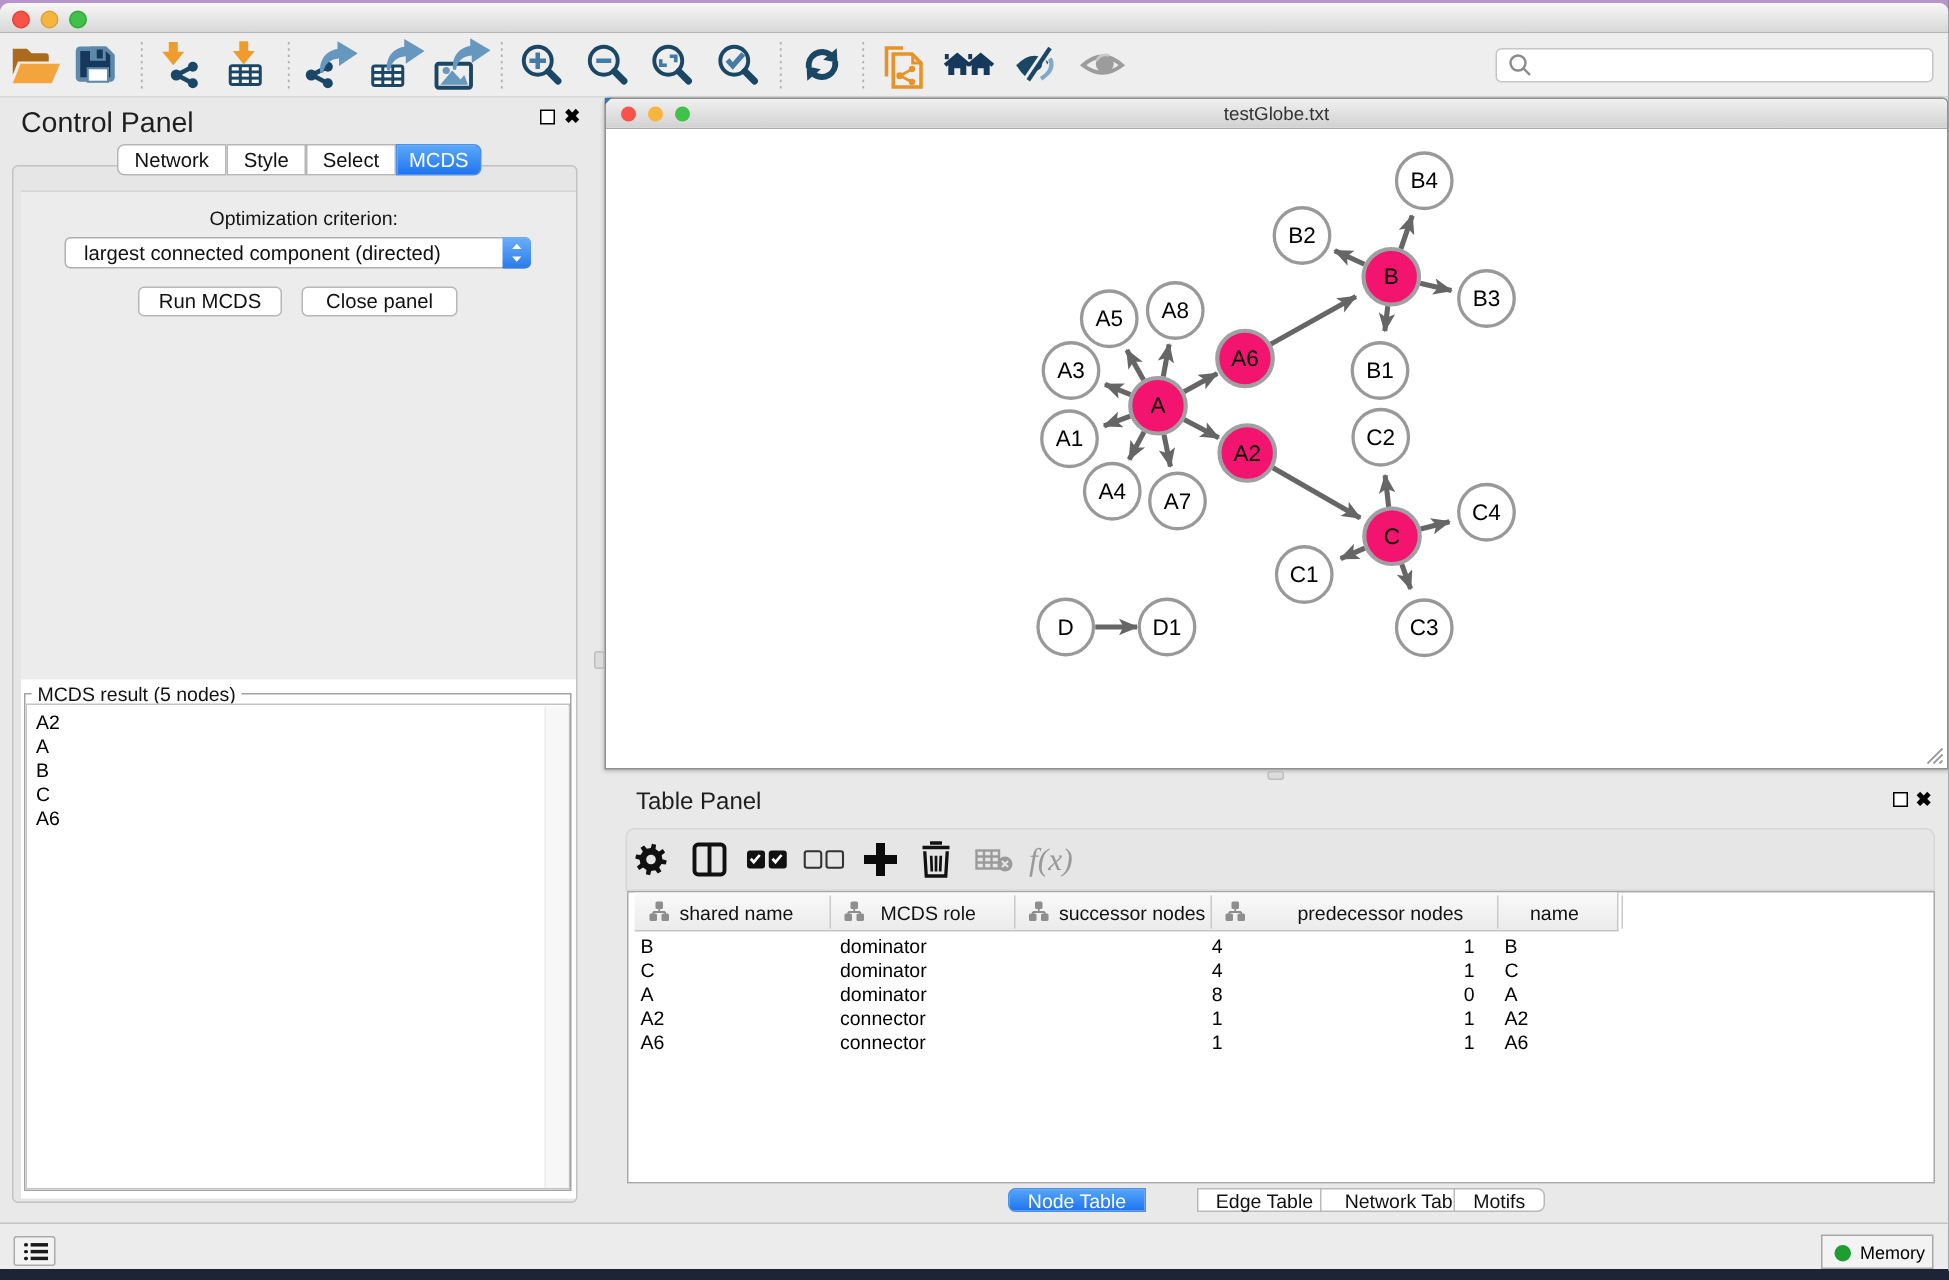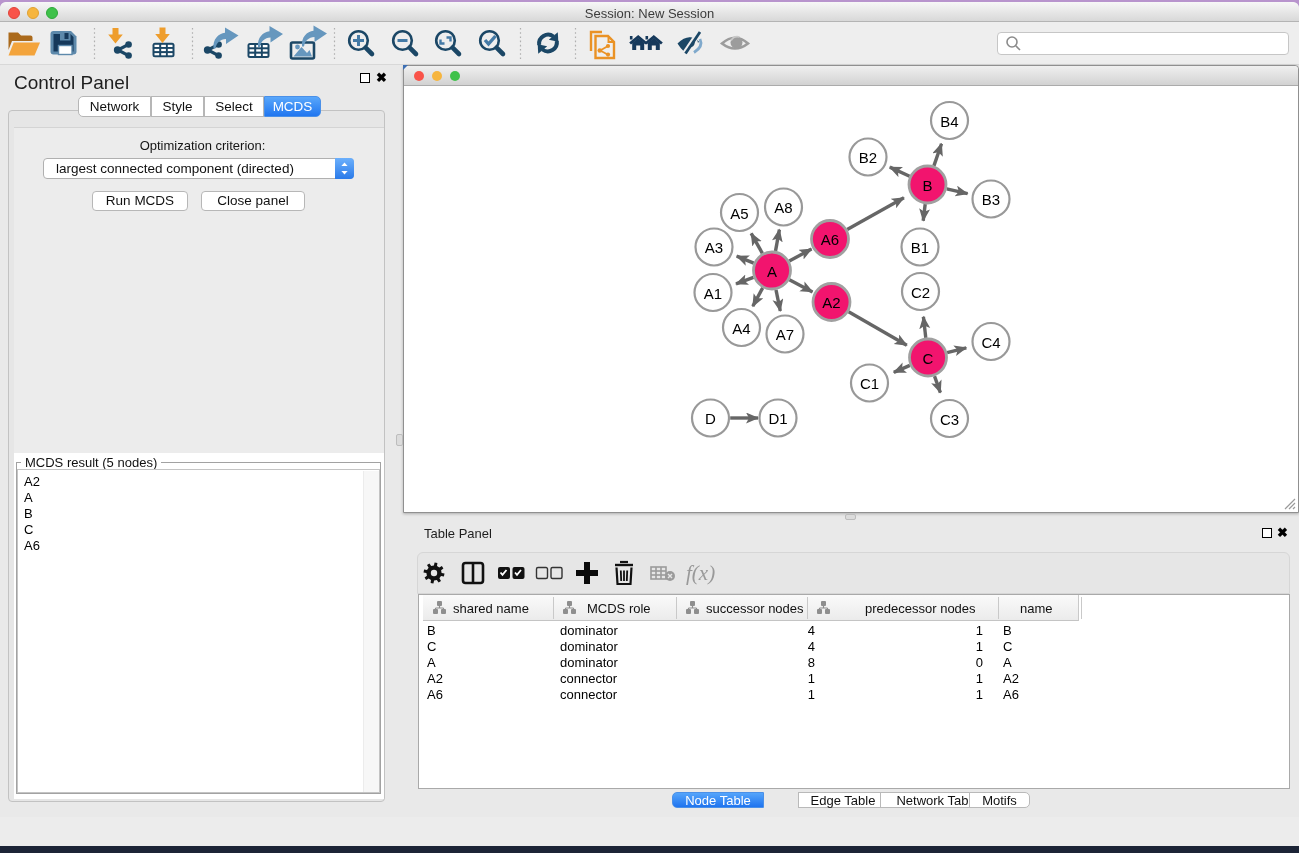--- a/index.html
+++ b/index.html
@@ -32,21 +32,21 @@
 #mcds-box { position:absolute; left:16px; top:460px; width:365px; height:332px; border:1px solid #a2a2a2; }
 #mcds-legend { position:absolute; left:4px; top:-8px; background:#fff; padding:0 4px; font-size:13px; color:#111; }
 #mcds-list { position:absolute; left:0px; top:6px; width:363px; height:324px; background:#fff; border:1px solid #c4c4c4; font-size:13px; color:#000; }
 #mcds-list .mli { padding-left:6px; height:16px; line-height:16px; }
 #mcds-scroll { position:absolute; left:345px; top:1px; width:16px; height:321px; background:#f7f7f7; border-left:1px solid #ececec; }
 
 #netwin { position:absolute; left:403px; top:63px; width:896px; height:448px; background:#fff; border:1px solid #909090; border-radius:4px 4px 0 0; box-shadow:0 1px 3px rgba(0,0,0,.25); }
 #nw-titlebar { position:absolute; left:0; top:0; width:894px; height:20px; background:linear-gradient(#f0f0f0,#d2d2d2); border-bottom:1px solid #ababab; border-radius:4px 4px 0 0; }
 #nw-title { position:absolute; left:0; top:3px; width:894px; text-align:center; font-size:12.5px; color:#333; }
 
-#tp-title { position:absolute; left:424px; top:524px; font-size:13px; color:#1e1e1e; }
+#tp-title { position:absolute; left:424px; top:524px; font-size:16px; color:#1e1e1e; }
 #tp-toolbar { position:absolute; left:417px; top:550px; width:873px; height:42px; background:#e6e6e6; border:1px solid #d6d6d6; border-radius:6px 6px 0 0; }
 #tp-table { position:absolute; left:418px; top:592px; width:872px; height:195px; background:#fff; border:1px solid #a9a9a9; }
 #tp-header { position:absolute; left:4px; top:0; width:656px; height:26px; background:linear-gradient(#fafafa,#ebebeb); border-bottom:1px solid #c4c4c4; border-right:1px solid #c9c9c9; }
 .th-sep { position:absolute; top:2px; height:22px; width:0; border-left:1px solid #c9c9c9; }
 .th-txt { position:absolute; top:6px; font-size:13px; color:#111; }
 .td-txt { position:absolute; font-size:13px; color:#000; height:16px; line-height:16px; }
 .bot-tab { position:absolute; top:790px; height:16px; background:#fff; border:1px solid #b9b9b9; font-size:13px; color:#111; text-align:center; line-height:15px; }
 #bt-node { background:linear-gradient(#55a5fb,#1f74ef); color:#fff; border-color:#4a90e8; }
 
 #statusbar { position:absolute; left:0; top:813px; width:1299px; height:31px; background:#ececec; border-top:1px solid #c4c4c4; }
@@ -56,21 +56,20 @@
 #mem-btn .lbl { position:absolute; left:25px; top:4px; }
 </style>
 </head>
 <body>
 <div id="desktop-top"></div>
 <div id="appwin">
   <div id="titlebar">
     <div class="tl" style="left:8px; background:#f95349; border:0.5px solid #e0443a;"></div>
     <div class="tl" style="left:27px; background:#f6b53e; border:0.5px solid #e0a032;"></div>
     <div class="tl" style="left:46px; background:#3fc14a; border:0.5px solid #2fa83a;"></div>
-    <div id="titletext">Session: New Session</div>
   </div>
   <div id="toolbar">
     <svg id="tbsvg" width="1299" height="43" viewBox="0 0 1299 43" style="position:absolute;left:0;top:0;">
         <line x1="94.5" y1="6" x2="94.5" y2="38" stroke="#b0b0b0" stroke-width="1.2" stroke-dasharray="1.6,2.6"></line>
         <line x1="192.5" y1="6" x2="192.5" y2="38" stroke="#b0b0b0" stroke-width="1.2" stroke-dasharray="1.6,2.6"></line>
         <line x1="334.5" y1="6" x2="334.5" y2="38" stroke="#b0b0b0" stroke-width="1.2" stroke-dasharray="1.6,2.6"></line>
         <line x1="520.5" y1="6" x2="520.5" y2="38" stroke="#b0b0b0" stroke-width="1.2" stroke-dasharray="1.6,2.6"></line>
         <line x1="575.5" y1="6" x2="575.5" y2="38" stroke="#b0b0b0" stroke-width="1.2" stroke-dasharray="1.6,2.6"></line>
         <g transform="translate(24,21)">
           <path d="M-15.5,-10.5 h9.5 l3,3 h9.5 a2,2 0 0 1 2,2 v3.5 h-20.5 l-3.5,9 z" fill="#ab6a1c"></path>
@@ -279,20 +278,21 @@
   </div>
 
   <svg width="5" height="5" viewBox="0 0 5 5" style="position:absolute; left:403px; top:63px; z-index:5;">
       <path d="M0,0 L5,0 L0,5 Z" fill="#3d6fb3"></path>
     </svg>
   <div id="netwin">
     <div id="nw-titlebar">
       <div class="tl" style="left:10px; top:5px; width:10px; height:10px; background:#f95349;"></div>
       <div class="tl" style="left:28px; top:5px; width:10px; height:10px; background:#f6b53e;"></div>
       <div class="tl" style="left:46px; top:5px; width:10px; height:10px; background:#3fc14a;"></div>
+      <div id="nw-title">testGlobe.txt</div>
     </div>
     <svg id="graph" width="894" height="427" viewBox="0 0 894 427" style="position:absolute; left:0; top:21px;">
       <defs>
           <marker id="arr" markerUnits="userSpaceOnUse" markerWidth="15" markerHeight="13" refX="12" refY="5.5" orient="auto">
             <path d="M0,0 L13,5.5 L0,11 L3,5.5 Z" fill="#666"></path>
           </marker>
         </defs>
       <line x1="349.5" y1="190.4" x2="332.0" y2="196.9" stroke="#666" stroke-width="3.4" marker-end="url(#arr)"></line>
       <line x1="349.7" y1="176.1" x2="332.7" y2="169.2" stroke="#666" stroke-width="3.4" marker-end="url(#arr)"></line>
       <line x1="358.7" y1="200.9" x2="348.8" y2="219.3" stroke="#666" stroke-width="3.4" marker-end="url(#arr)"></line>
@@ -479,13 +479,31 @@
     <div class="td-txt" style="left:441px; top:92px; width:123px; text-align:right;">1</div>
     <div class="td-txt" style="left:584px; top:92px;">A6</div>
   </div>
   <div class="bot-tab" id="bt-node" style="left:672px; width:92px; border-radius:5px 0 0 5px;">Node Table</div>
   <div class="bot-tab" style="left:798px; width:90px;">Edge Table</div>
   <div class="bot-tab" style="left:854px; width:115px;margin-left:26px;">Network Table</div>
   <div class="bot-tab" style="left:969px; width:61px; border-radius:0 5px 5px 0;">Motifs</div>
 
   <div style="position:absolute; left:396px; top:432px; width:7px; height:12px; background:#dcdcdc; border:1px solid #bdbdbd; border-radius:2px;"></div>
   <div style="position:absolute; left:845px; top:512px; width:11px; height:6px; background:#dcdcdc; border:1px solid #bdbdbd; border-radius:2px;"></div>
+  <div id="statusbar">
+    <div id="sb-btn">
+        <svg width="16" height="13" viewBox="0 0 18 14" style="position:absolute;left:6px;top:3px;">
+          <g fill="#1a1a1a">
+            <rect x="0" y="0.5" width="3" height="2.6" rx="1.2"></rect>
+            <rect x="5" y="0.5" width="13" height="2.6"></rect>
+            <rect x="0" y="5.6" width="3" height="2.6" rx="1.2"></rect>
+            <rect x="5" y="5.6" width="13" height="2.6"></rect>
+            <rect x="0" y="10.7" width="3" height="2.6" rx="1.2"></rect>
+            <rect x="5" y="10.7" width="13" height="2.6"></rect>
+          </g>
+        </svg>
+      </div>
+    <div id="mem-btn">
+        <div class="dot"></div>
+        <div class="lbl">Memory</div>
+      </div>
+  </div>
 </div>
 
 </body></html>

